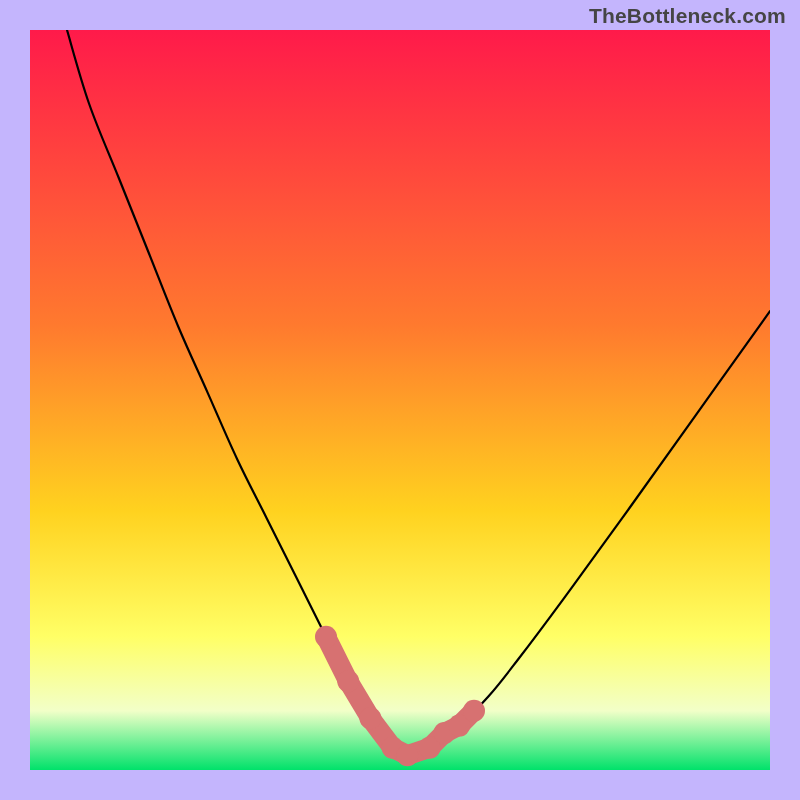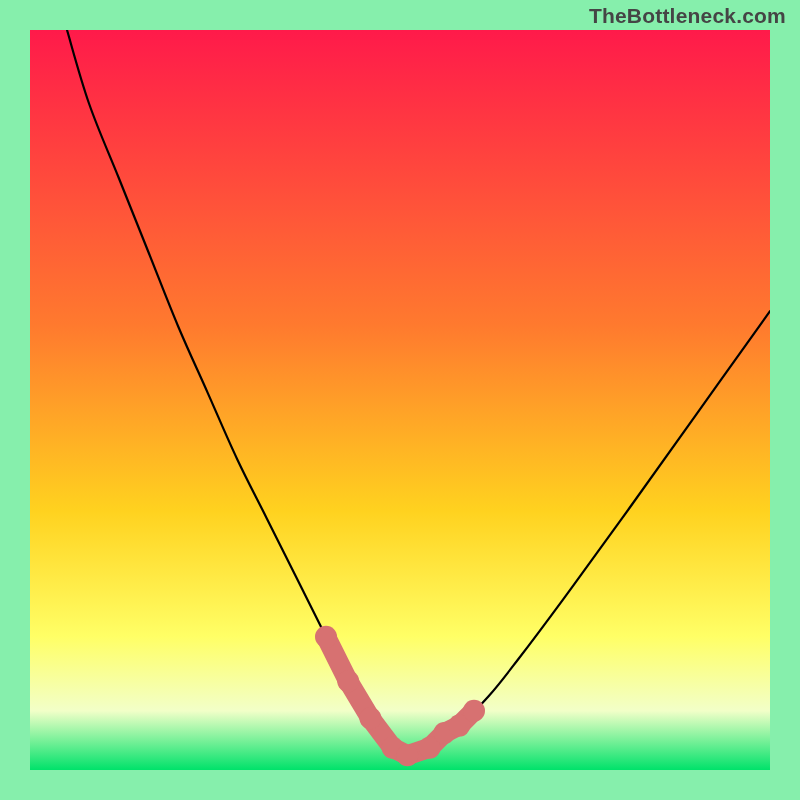--- a/index.html
+++ b/index.html
@@ -8,21 +8,21 @@
     width: 800px;
     height: 800px;
     overflow: hidden;
     background: #000;
     font-family: Arial, Helvetica, sans-serif;
   }
   .frame {
     position: relative;
     width: 800px;
     height: 800px;
-    background: #86efac;
+    background: #c4b5fd;
     text-align: right;
   }
   .watermark {
     position: absolute;
     top: 4px;
     right: 14px;
     color: #454545;
     font-size: 21px;
     font-weight: 600;
     letter-spacing: 0.2px;

